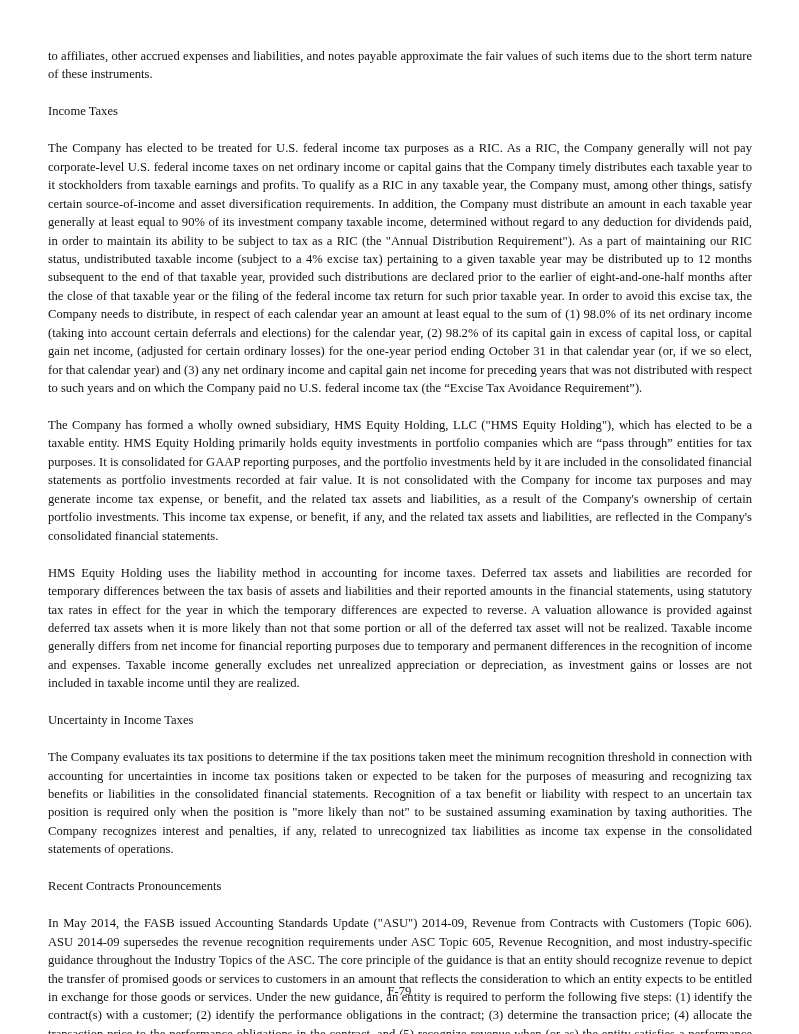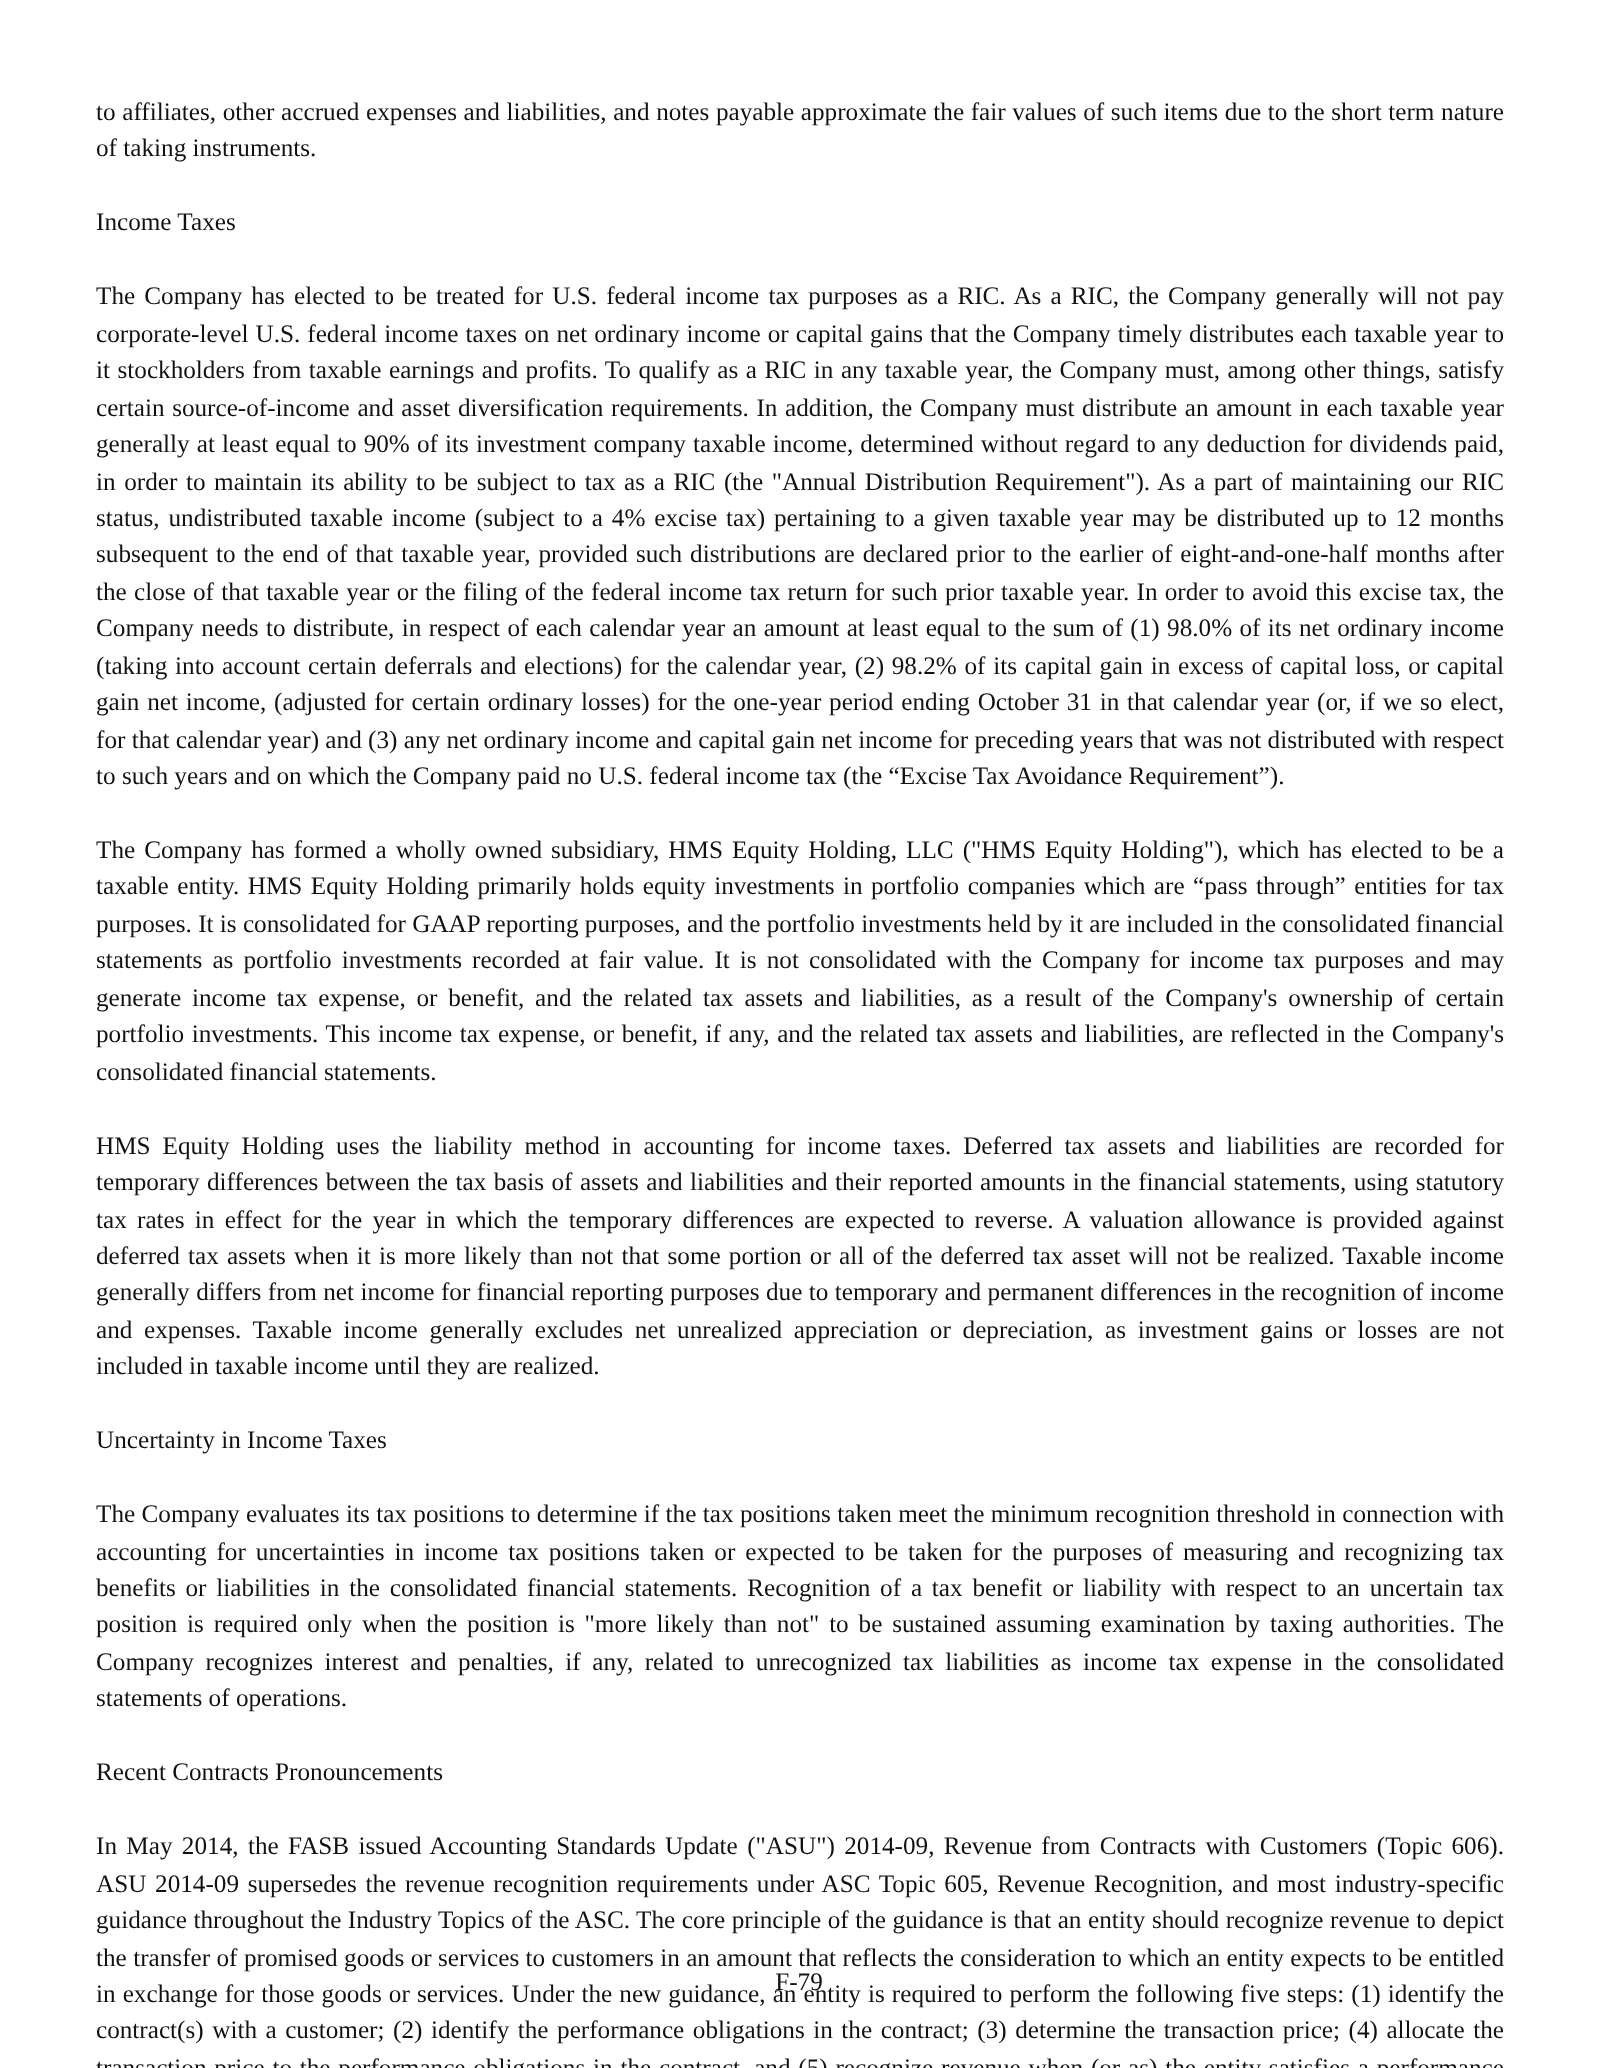--- a/index.html
+++ b/index.html
@@ -33,21 +33,21 @@
       top: 982px;
       text-align: center;
       font-size: 12.6px;
       line-height: 18px;
     }
   </style>
 </head>
 <body>
 
 <div class="page">
-  <p>to affiliates, other accrued expenses and liabilities, and notes payable approximate the fair values of such items due to the short term nature of taking instruments.</p>
+  <p>to affiliates, other accrued expenses and liabilities, and notes payable approximate the fair values of such items due to the short term nature of these instruments.</p>
   <p class="heading">Income Taxes</p>
   <p>The Company has elected to be treated for U.S. federal income tax purposes as a RIC. As a RIC, the Company generally will not pay corporate-level U.S. federal income taxes on net ordinary income or capital gains that the Company timely distributes each taxable year to it stockholders from taxable earnings and profits. To qualify as a RIC in any taxable year, the Company must, among other things, satisfy certain source-of-income and asset diversification requirements. In addition, the Company must distribute an amount in each taxable year generally at least equal to 90% of its investment company taxable income, determined without regard to any deduction for dividends paid, in order to maintain its ability to be subject to tax as a RIC (the "Annual Distribution Requirement"). As a part of maintaining our RIC status, undistributed taxable income (subject to a 4% excise tax) pertaining to a given taxable year may be distributed up to 12 months subsequent to the end of that taxable year, provided such distributions are declared prior to the earlier of eight-and-one-half months after the close of that taxable year or the filing of the federal income tax return for such prior taxable year. In order to avoid this excise tax, the Company needs to distribute, in respect of each calendar year an amount at least equal to the sum of (1) 98.0% of its net ordinary income (taking into account certain deferrals and elections) for the calendar year, (2) 98.2% of its capital gain in excess of capital loss, or capital gain net income, (adjusted for certain ordinary losses) for the one-year period ending October 31 in that calendar year (or, if we so elect, for that calendar year) and (3) any net ordinary income and capital gain net income for preceding years that was not distributed with respect to such years and on which the Company paid no U.S. federal income tax (the “Excise Tax Avoidance Requirement”).</p>
   <p>The Company has formed a wholly owned subsidiary, HMS Equity Holding, LLC ("HMS Equity Holding"), which has elected to be a taxable entity. HMS Equity Holding primarily holds equity investments in portfolio companies which are “pass through” entities for tax purposes. It is consolidated for GAAP reporting purposes, and the portfolio investments held by it are included in the consolidated financial statements as portfolio investments recorded at fair value. It is not consolidated with the Company for income tax purposes and may generate income tax expense, or benefit, and the related tax assets and liabilities, as a result of the Company's ownership of certain portfolio investments. This income tax expense, or benefit, if any, and the related tax assets and liabilities, are reflected in the Company's consolidated financial statements.</p>
   <p>HMS Equity Holding uses the liability method in accounting for income taxes. Deferred tax assets and liabilities are recorded for temporary differences between the tax basis of assets and liabilities and their reported amounts in the financial statements, using statutory tax rates in effect for the year in which the temporary differences are expected to reverse. A valuation allowance is provided against deferred tax assets when it is more likely than not that some portion or all of the deferred tax asset will not be realized. Taxable income generally differs from net income for financial reporting purposes due to temporary and permanent differences in the recognition of income and expenses. Taxable income generally excludes net unrealized appreciation or depreciation, as investment gains or losses are not included in taxable income until they are realized.</p>
   <p class="heading">Uncertainty in Income Taxes</p>
   <p>The Company evaluates its tax positions to determine if the tax positions taken meet the minimum recognition threshold in connection with accounting for uncertainties in income tax positions taken or expected to be taken for the purposes of measuring and recognizing tax benefits or liabilities in the consolidated financial statements. Recognition of a tax benefit or liability with respect to an uncertain tax position is required only when the position is "more likely than not" to be sustained assuming examination by taxing authorities. The Company recognizes interest and penalties, if any, related to unrecognized tax liabilities as income tax expense in the consolidated statements of operations.</p>
   <p class="heading">Recent Contracts Pronouncements</p>
   <p><span>In May 2014, the FASB issued Accounting Standards Update ("ASU") 2014-09, Revenue from Contracts with Customers (Topic 606). ASU 2014-09 supersedes the revenue recognition requirements under ASC Topic 605, Revenue Recognition, and most industry-specific guidance throughout the Industry Topics of the ASC. The core principle of the guidance is that an entity should recognize revenue to depict the transfer of promised goods or services to customers in an amount that reflects the consideration to which an entity expects to be entitled in exchange for those goods or services. Under the new guidance, an entity is required to perform the following five steps: (1) identify the contract(s) with a customer; (2) identify the performance obligations in the contract; (3) determine the transaction price; (4) allocate the transaction price to the performance obligations in the contract, and (5) recognize revenue when (or as) the entity satisfies a performance obligation. The new guidance will significantly enhance comparability of revenue recognition practices across entities, industries, jurisdictions and capital markets. Additionally, the guidance requires improved disclosures as to the nature, amount, timing and uncertainty of revenue that is recognized. In August 2015, the FASB issued ASU 2015-14, Revenue from Contracts with Customers: </span></p>
 </div>
 

